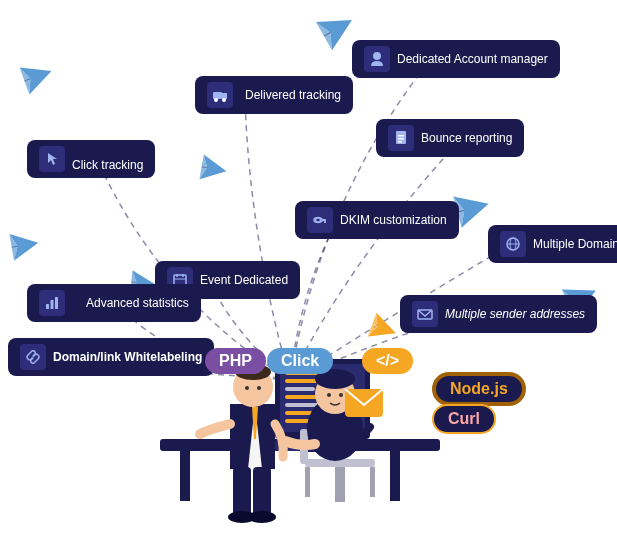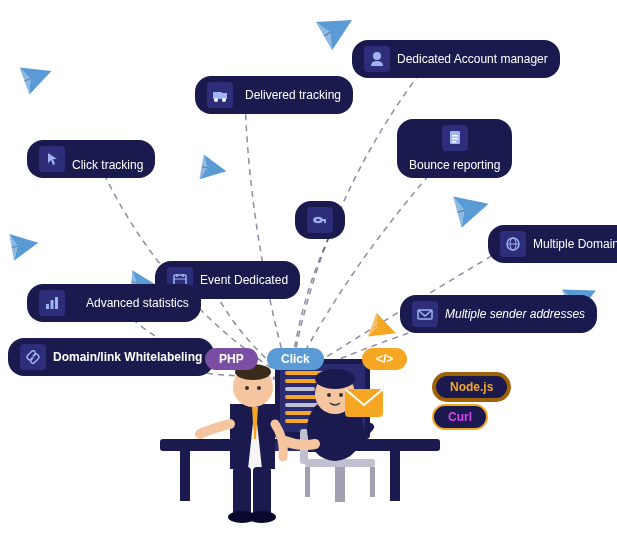--- a/index.html
+++ b/index.html
@@ -16,21 +16,21 @@
       position: relative;
       width: 617px;
       height: 549px;
     }
 
     
     .feature-label {
       position: absolute;
       background: #1a1a4e;
       color: #fff;
-      border-radius: 16px;
+      border-radius: 8px;
       padding: 6px 12px;
       font-size: 12px;
       font-weight: 500;
       white-space: nowrap;
       display: flex;
       align-items: center;
       gap: 7px;
       z-index: 10;
     }
 
@@ -73,30 +73,30 @@
       width: 380px;
       height: 320px;
       z-index: 6;
     }
 
     
     .tech-tag {
       position: absolute;
       border-radius: 20px;
       padding: 4px 14px;
-      font-size: 12px;
+      font-size: 16px;
       font-weight: 700;
       z-index: 11;
     }
 
     .tag-php { background: #7a4fa3; color: #fff; }
     .tag-python { background: #5b9bd5; color: #fff; }
     .tag-xml { background: #f5a623; color: #fff; }
     .tag-nodejs { background: #1a1a4e; color: #f5a623; border: 4px solid #a16207; }
-    .tag-curl { background: #1a1a4e; color: #d946ef; border: 2px solid #f5a623; }
+    .tag-curl { background: #1a1a4e; color: #fca5a5; border: 2px solid #f5a623; }
 
     
     .email-icon {
       position: absolute;
       z-index: 8;
     }
   </style>
 </head>
 <body>
 
@@ -135,40 +135,41 @@
         <div class="icon-box">
           <svg width="16" height="16" viewBox="0 0 16 16">
             <rect x="1" y="5" width="9" height="7" rx="1" fill="#a0b4f0"></rect>
             <polygon points="10,6 15,6 15,12 10,12" fill="#a0b4f0"></polygon>
             <circle cx="4" cy="13" r="2" fill="#fff"></circle>
             <circle cx="12" cy="13" r="2" fill="#fff"></circle>
           </svg>
         </div>
         <span>Delivered tracking</span>
       </div>
-      <div class="feature-label" style="top: 119px; left: 397px; flex-direction: column;">
+      <div class="feature-label" style="top: 119px; left: 376px;">
         <div class="icon-box">
           <svg width="16" height="16" viewBox="0 0 16 16">
             <rect x="3" y="1" width="10" height="13" rx="1" fill="#a0b4f0"></rect>
             <rect x="5" y="5" width="6" height="1.5" rx="0.5" fill="#fff"></rect>
             <rect x="5" y="8" width="6" height="1.5" rx="0.5" fill="#fff"></rect>
             <rect x="5" y="11" width="4" height="1.5" rx="0.5" fill="#fff"></rect>
           </svg>
         </div>
         <span>Bounce reporting</span>
       </div>
       <div class="feature-label" style="top: 201px; left: 295px;">
         <div class="icon-box">
           <svg width="16" height="16" viewBox="0 0 16 16">
             <rect x="2" y="6" width="8" height="4" rx="2" fill="none" stroke="#a0b4f0" stroke-width="1.5"></rect>
             <circle cx="6" cy="8" r="2.5" fill="none" stroke="#a0b4f0" stroke-width="1.5"></circle>
             <rect x="10" y="7" width="4" height="2" rx="0.5" fill="#a0b4f0"></rect>
             <rect x="12" y="9" width="2" height="2" rx="0.5" fill="#a0b4f0"></rect>
           </svg>
         </div>
+        <span>DKIM customization</span>
       </div>
       <div class="feature-label" style="top: 225px; left: 488px;">
         <div class="icon-box">
           <svg width="16" height="16" viewBox="0 0 16 16">
             <circle cx="8" cy="8" r="6" fill="none" stroke="#a0b4f0" stroke-width="1.5"></circle>
             <ellipse cx="8" cy="8" rx="3" ry="6" fill="none" stroke="#a0b4f0" stroke-width="1"></ellipse>
             <line x1="2" y1="8" x2="14" y2="8" stroke="#a0b4f0" stroke-width="1"></line>
           </svg>
         </div>
         <span>Multiple Domain</span>

